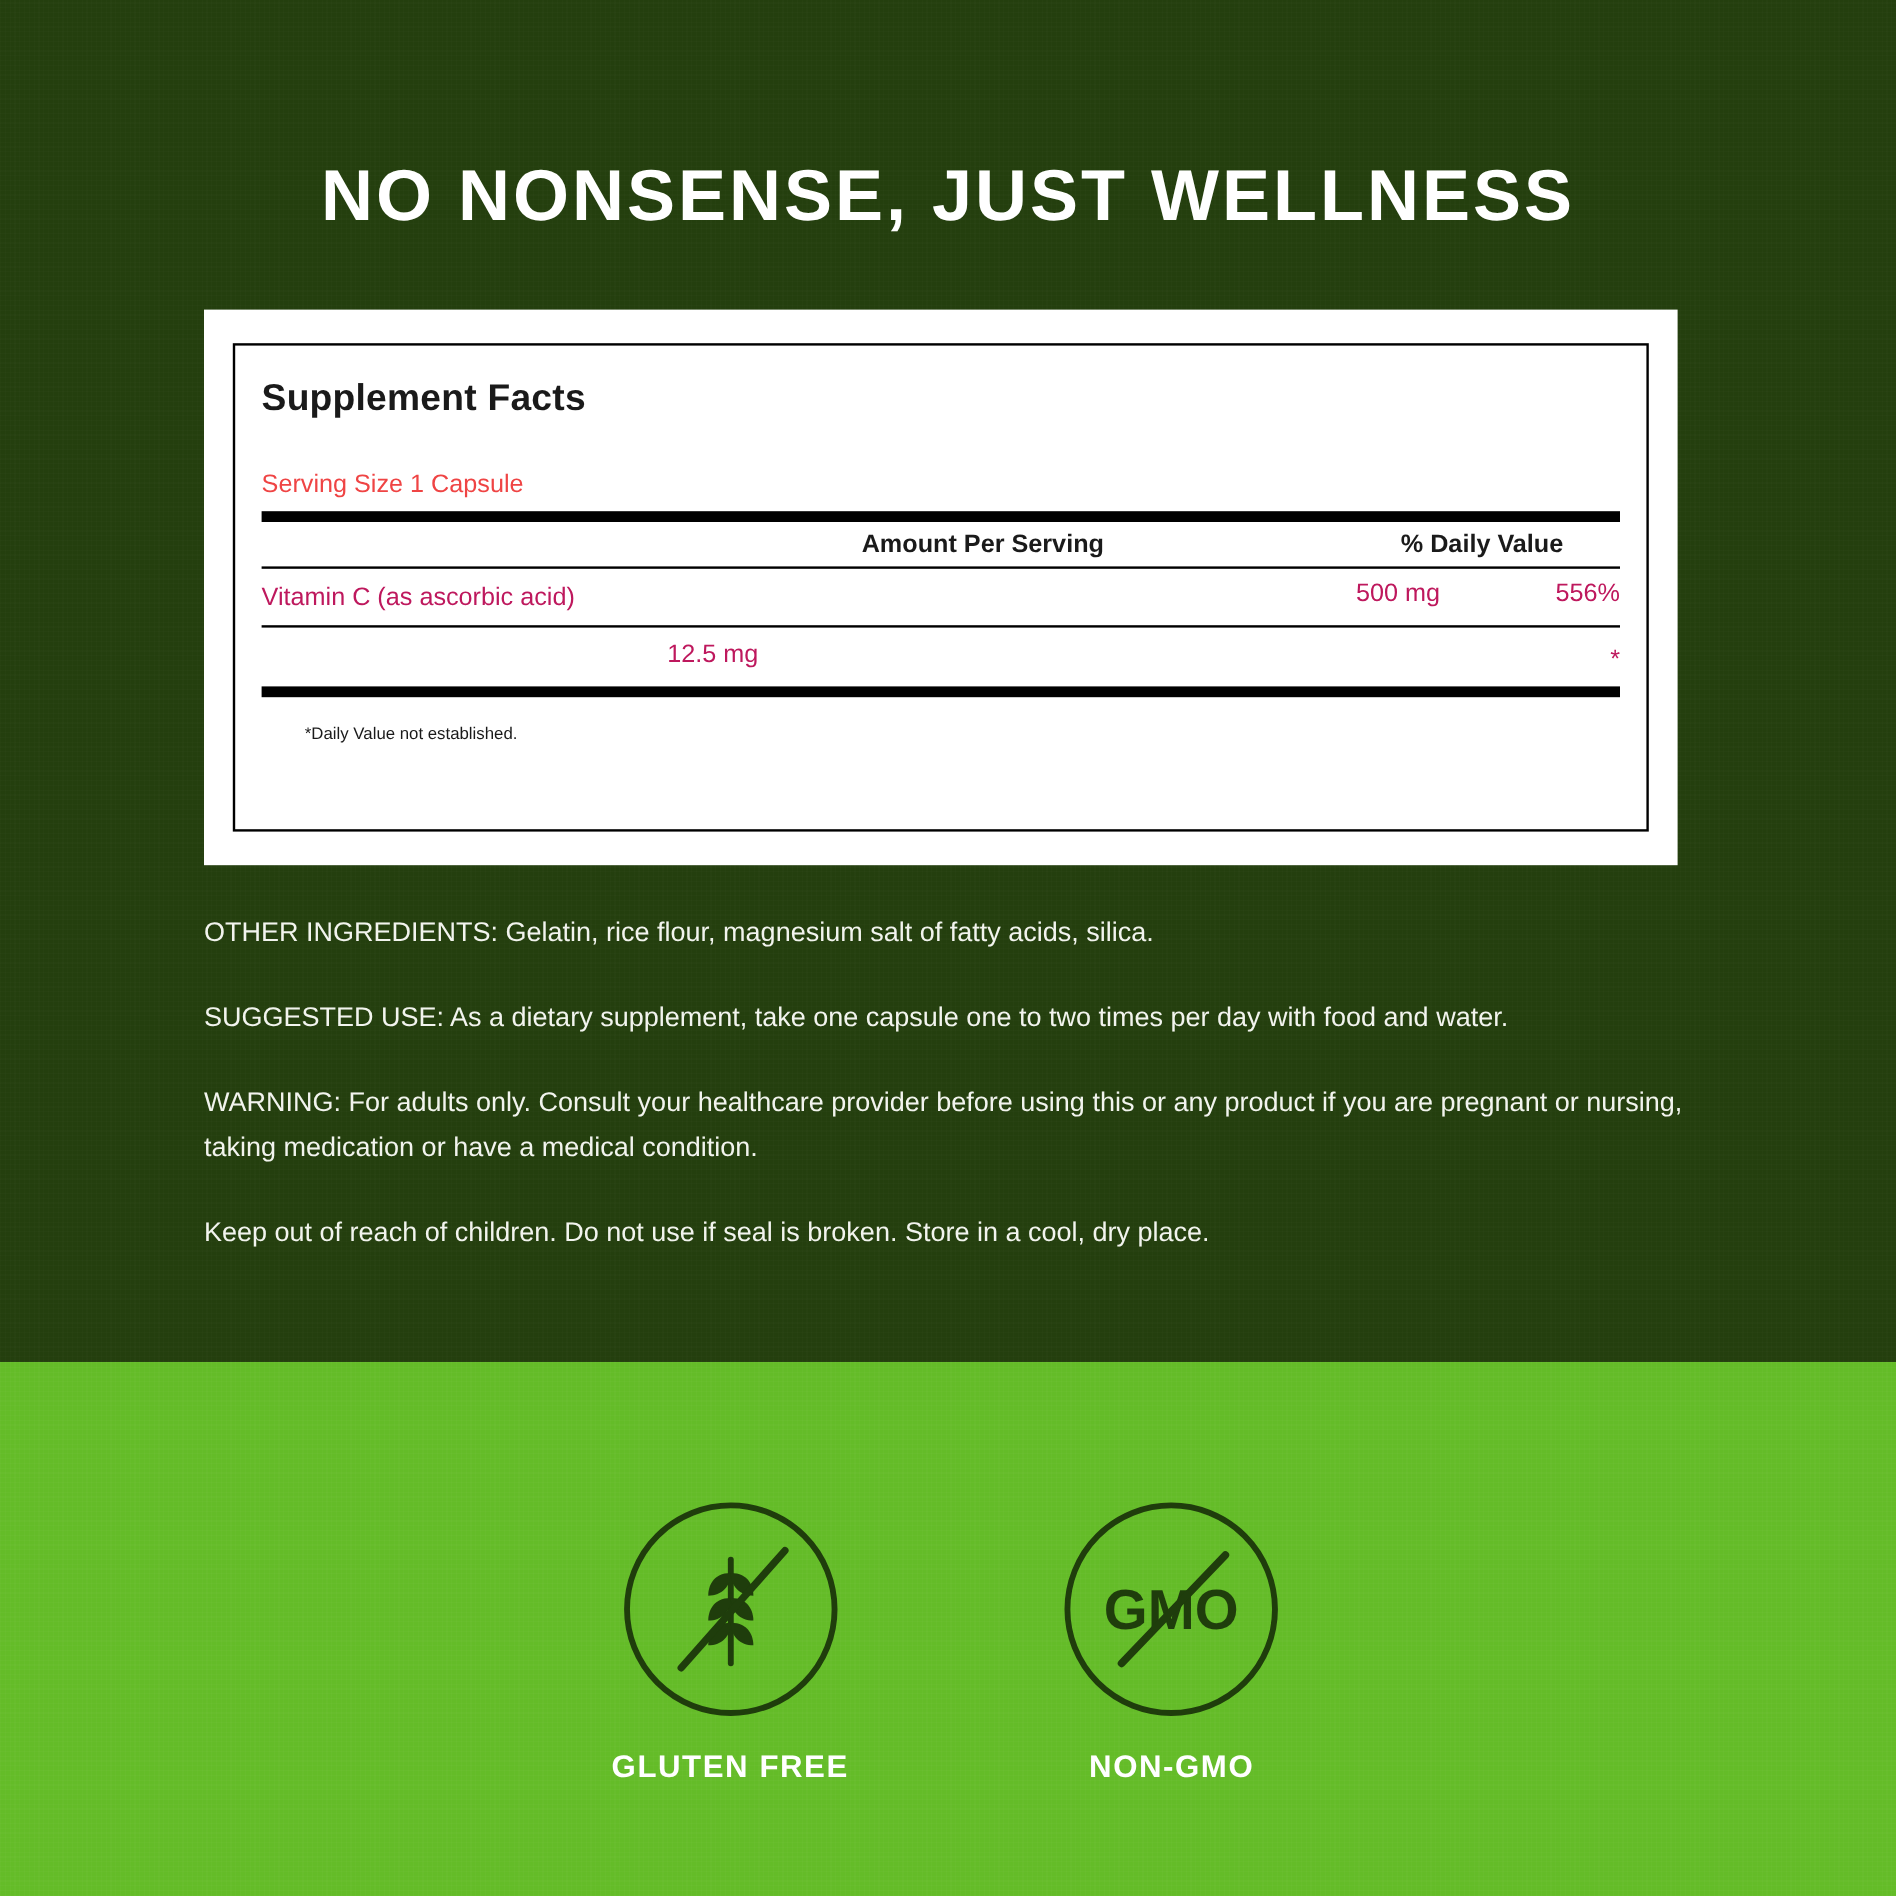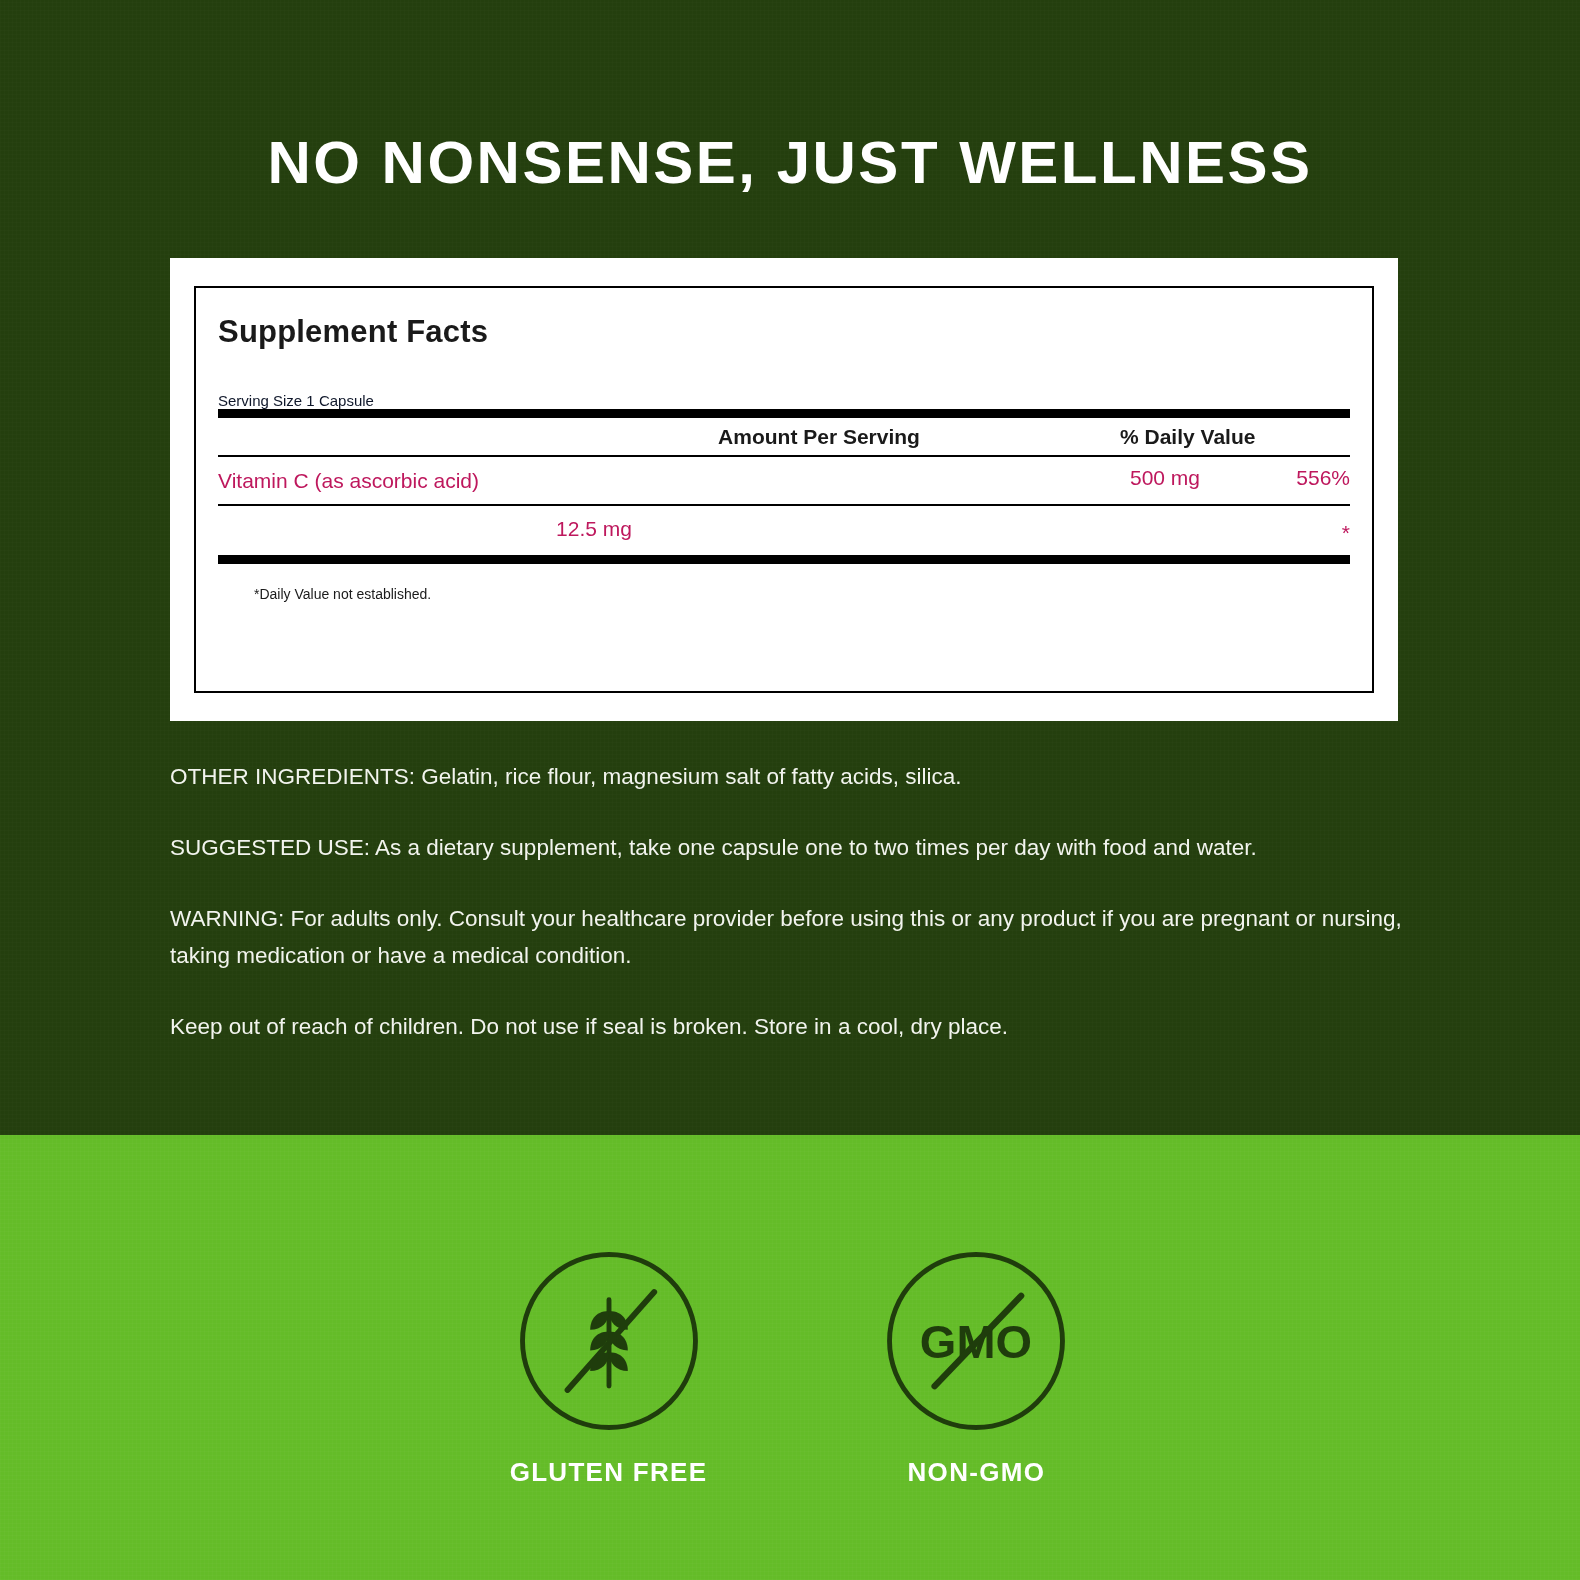--- a/index.html
+++ b/index.html
@@ -56,38 +56,39 @@
     position: relative;
   }
   .facts-title {
     font-size: 31px;
     font-weight: 700;
     color: #1a1a1a;
     letter-spacing: 0.2px;
     margin-bottom: 42px;
   }
   .serving-size {
-    font-size: 15px;
-    color: #0f172a;
+    font-size: 21px;
+    color: #ef4444;
+    margin-bottom: 10px;
   }
   .rule-thick { height: 9px; background: #000; }
   .rule-thin { height: 2px; background: #000; }
   .rule-bottom { height: 9px; background: #000; margin-top: 2px; }
   .hdr-row {
     display: flex;
     align-items: baseline;
     padding: 7px 0 6px 0;
     font-size: 21px;
     font-weight: 700;
     color: #1a1a1a;
     gap: 29px;
   }
   .hdr-spacer { width: 300px; }
   .hdr-amount { flex: 1; text-align: center; }
-  .hdr-dv { width: 230px; text-align: left; }
+  .hdr-dv { width: 230px; text-align: center; }
   .item-row {
     display: flex;
     align-items: flex-start;
     padding: 9px 0 8px 0;
     font-size: 21px;
     color: #be185d;
     position: relative;
   }
   .item-name { flex: 1; line-height: 1.45; }
   .item-amount-inline { width: 230px; text-align: right; padding-right: 0; }

